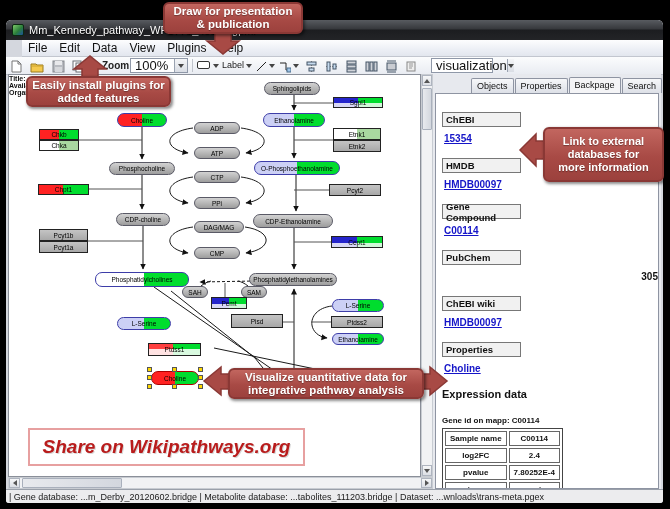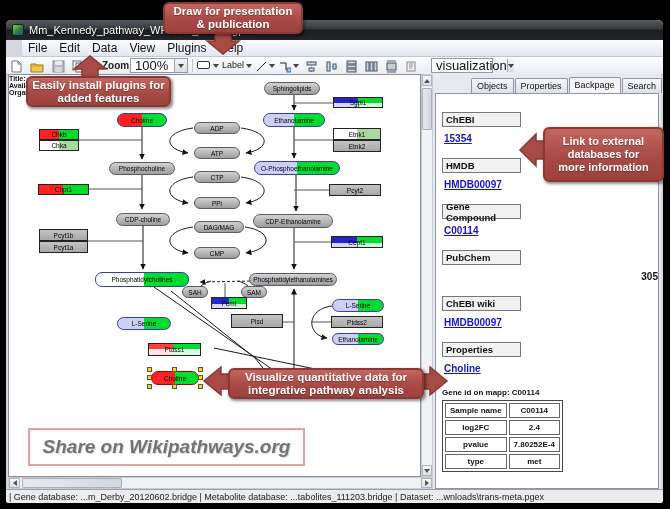--- a/index.html
+++ b/index.html
@@ -79,21 +79,21 @@
   .handle{position:absolute;width:5px;height:5px;background:#ffd800;border:1px solid #555;}
   #canvas-info{position:absolute;left:0;top:0;font-size:7px;font-weight:bold;color:#111;line-height:7px;}
   
   .callout{position:absolute;z-index:60;background:linear-gradient(180deg,#c2665f,#a84a45 55%,#9c413d);
     border:2px solid #8a3835;border-radius:6px;color:#fff;font-weight:bold;text-align:center;
     box-shadow:1.5px 1.5px 3px rgba(0,0,0,.45);display:flex;flex-direction:column;justify-content:center;}
   .callout div{line-height:13px;text-shadow:0 1px 1px rgba(0,0,0,.35);}
   #arrow-overlay{position:absolute;left:0;top:0;width:670px;height:509px;z-index:55;pointer-events:none;}
   #share{position:absolute;left:19px;top:353px;width:277px;height:38px;border:2px solid #e7a0a0;background:#fff;
     display:flex;align-items:center;justify-content:center;z-index:5;}
-  #share span{font-size:19px;font-weight:bold;font-style:italic;color:#737373;text-shadow:1px 1px 0 #d8d8d8;}
+  #share span{font-size:19px;font-weight:bold;font-style:italic;color:#b91c1c;text-shadow:1px 1px 0 #d8d8d8;}
 </style>
 </head>
 <body>
 
 <div id="frame">
   <div id="window">
 
     <div id="titlebar">
       <span id="appicon"></span>
       <span class="ttl">Mm_Kennedy_pathway_WP1771_45176.gpml</span>
@@ -344,20 +344,21 @@
             <div class="bp-val link">HMDB00097</div>
             <div class="bp-head">Gene Compound</div>
             <div class="bp-val link">C00114</div>
             <div class="bp-head">PubChem</div>
             <div class="bp-val plain">305</div>
             <div class="bp-head">ChEBI wiki</div>
             <div class="bp-val link">HMDB00097</div>
             <div class="bp-head">Properties</div>
             <div class="bp-val link">Choline</div>
           </div>
+        <div id="exp-head">Expression data</div>
         <div id="mapp-line">Gene id on mapp: C00114</div>
         <table id="exp-table">
             <tbody>
               <tr>
                 <td>Sample name</td>
                 <td>C00114</td>
               </tr>
               <tr>
                 <td>log2FC</td>
                 <td>2.4</td>

